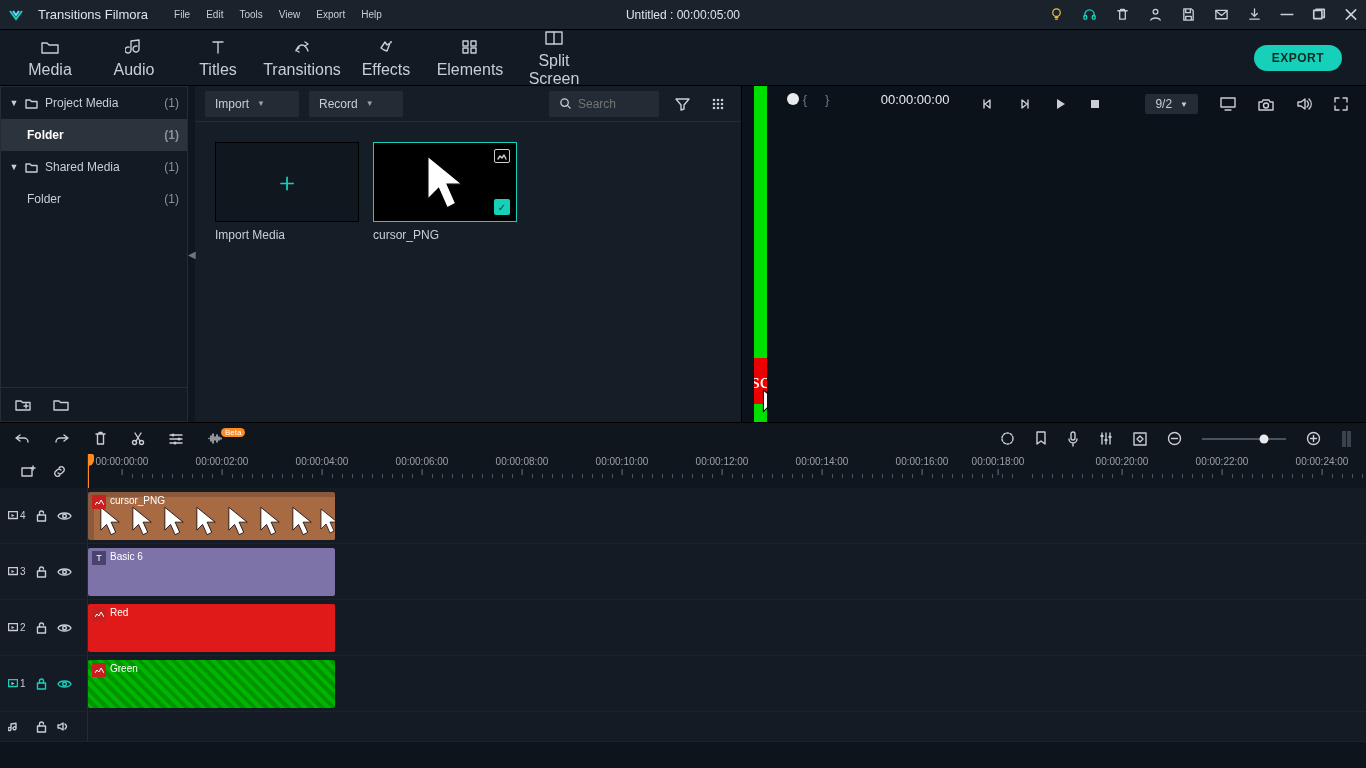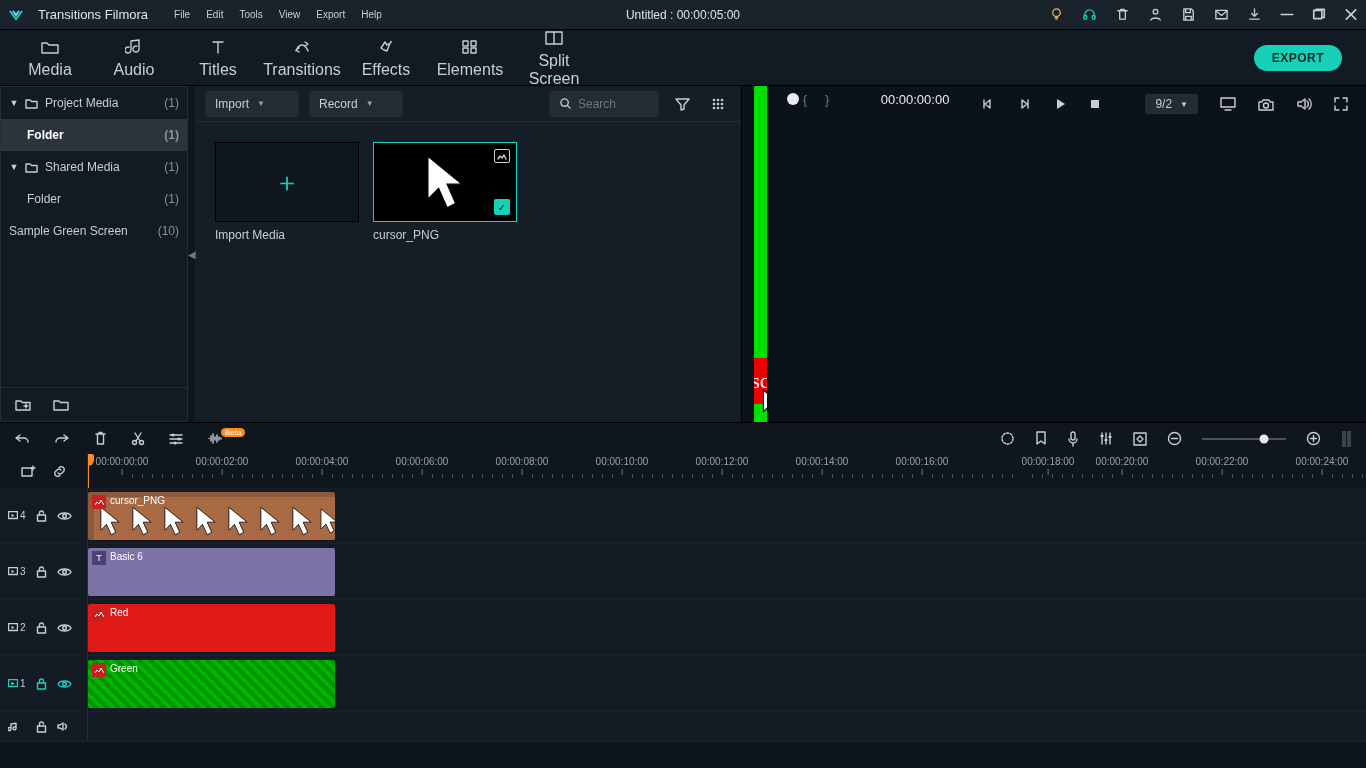--- a/index.html
+++ b/index.html
@@ -280,24 +280,20 @@
             <svg width="13" height="11" viewBox="0 0 13 11">
               <path d="M1 2h4l1.5 1.5H12V10H1z" class="stroke"></path>
             </svg>
           </span>
         <span class="name">Shared Media</span>
         <span class="count">(1)</span>
       </div>
       <div class="node" style="padding-left:26px">
         <span class="name">Folder</span>
         <span class="count">(1)</span>
-      </div>
-      <div class="node">
-        <span class="name">Sample Green Screen</span>
-        <span class="count">(10)</span>
       </div>
       <div class="bottombar">
         <span>
             <svg width="16" height="13" viewBox="0 0 16 13">
               <path d="M1 3h5l1.5 1.5H15V12H1zM11 6v4M9 8h4" class="stroke"></path>
             </svg>
           </span>
         <span>
             <svg width="16" height="13" viewBox="0 0 16 13">
               <path d="M1 3h5l1.5 1.5H15V12H1z" class="stroke"></path>
@@ -634,21 +630,21 @@
       <div class="tick" style="left: 834px;">00:00:16:00<div class="ln"></div></div>
       <div class="minor" style="left: 844px;"></div>
       <div class="minor" style="left: 854px;"></div>
       <div class="minor" style="left: 864px;"></div>
       <div class="minor" style="left: 874px;"></div>
       <div class="minor" style="left: 884px;"></div>
       <div class="minor" style="left: 894px;"></div>
       <div class="minor" style="left: 904px;"></div>
       <div class="minor" style="left: 914px;"></div>
       <div class="minor" style="left: 924px;"></div>
-      <div class="tick" style="left: 960px; text-align: center;">00:00:18:00<div class="ln"></div></div>
+      <div class="tick" style="left: 910px; text-align: center;">00:00:18:00<div class="ln"></div></div>
       <div class="minor" style="left: 944px;"></div>
       <div class="minor" style="left: 954px;"></div>
       <div class="minor" style="left: 964px;"></div>
       <div class="minor" style="left: 974px;"></div>
       <div class="minor" style="left: 984px;"></div>
       <div class="minor" style="left: 994px;"></div>
       <div class="minor" style="left: 1004px;"></div>
       <div class="minor" style="left: 1014px;"></div>
       <div class="minor" style="left: 1024px;"></div>
       <div class="tick" style="left: 1034px;">00:00:20:00<div class="ln"></div></div>

